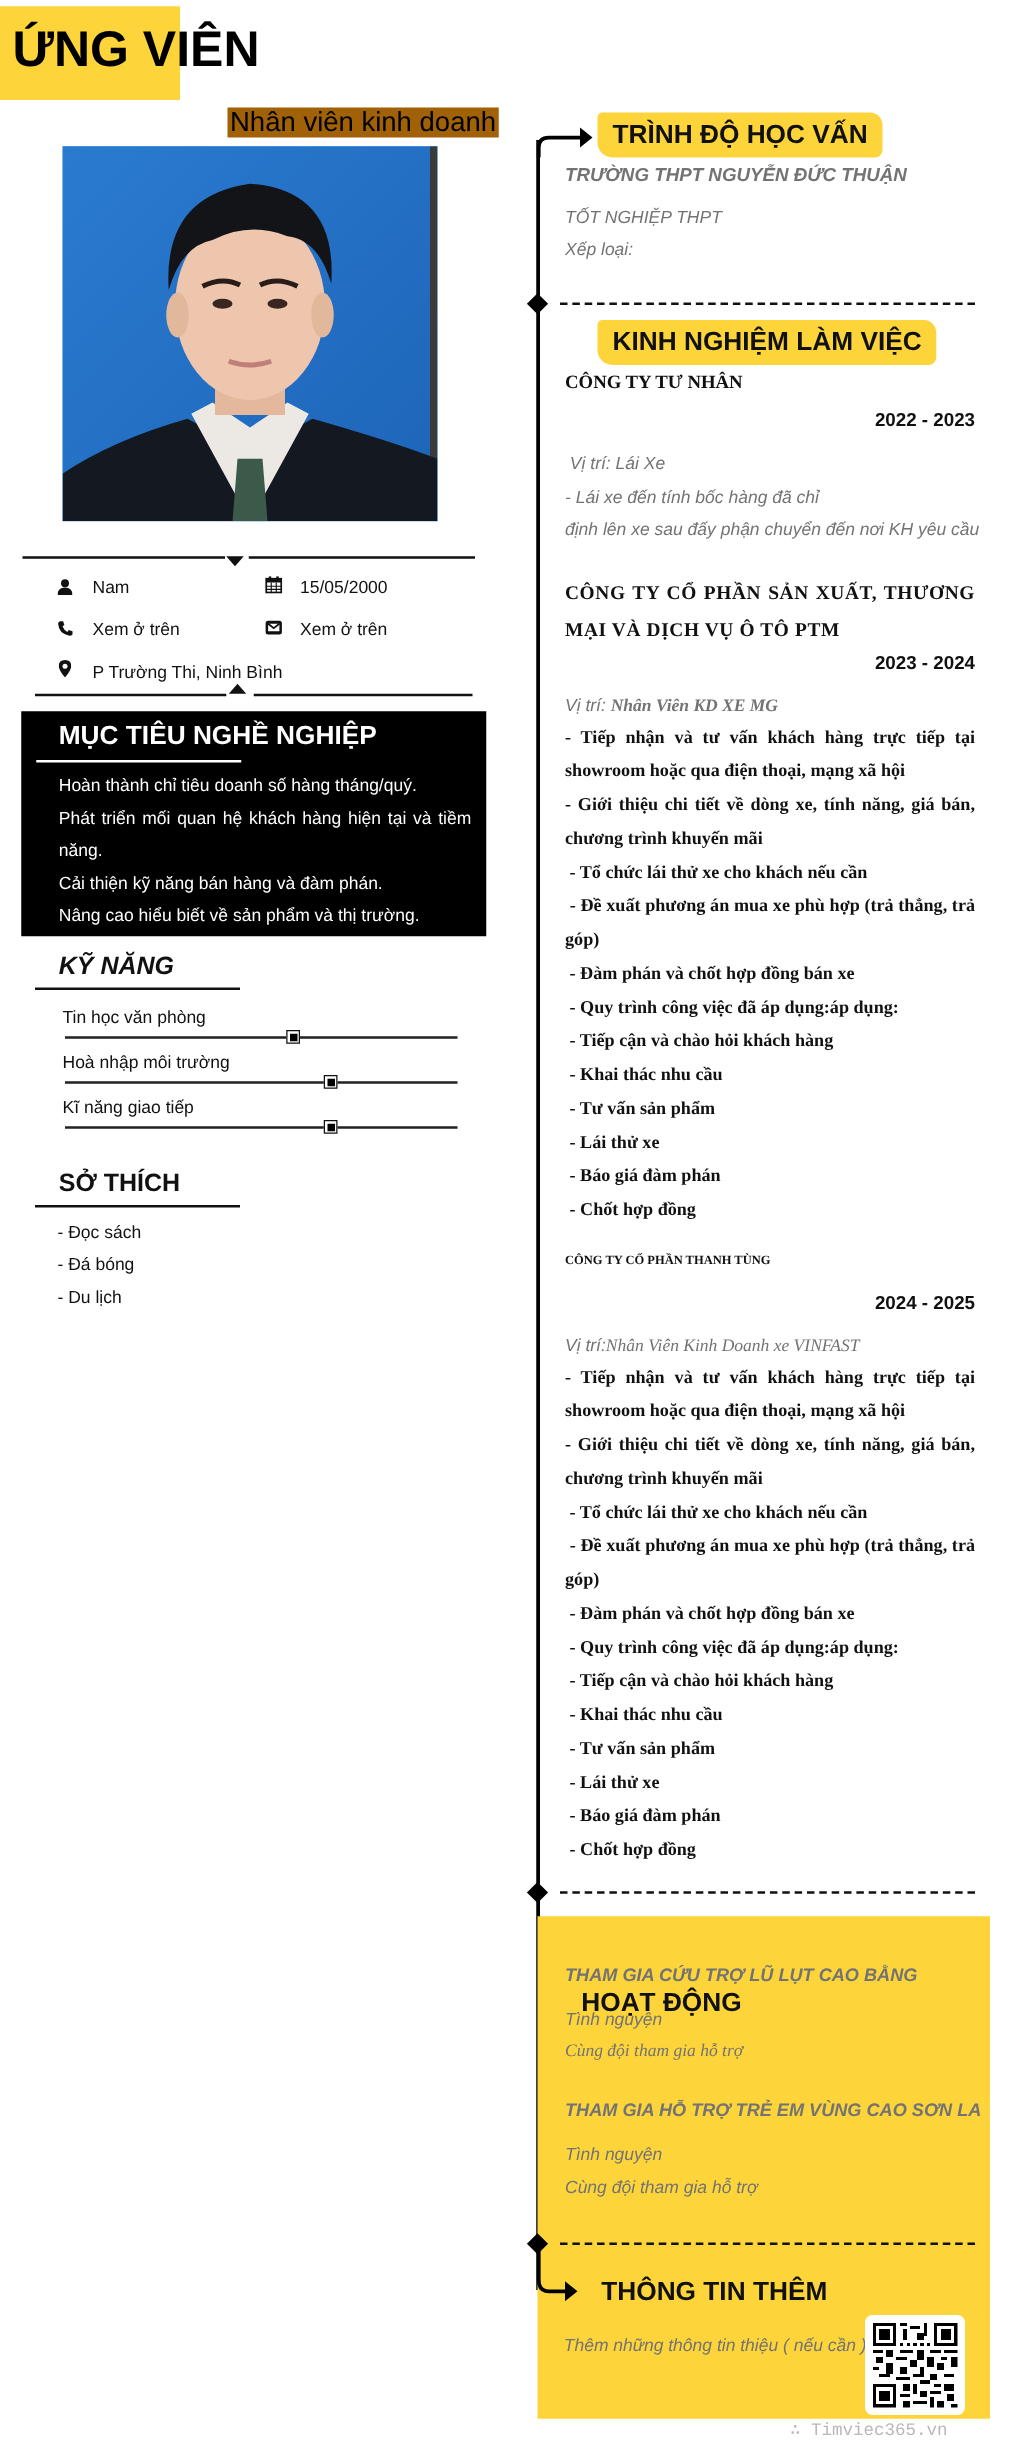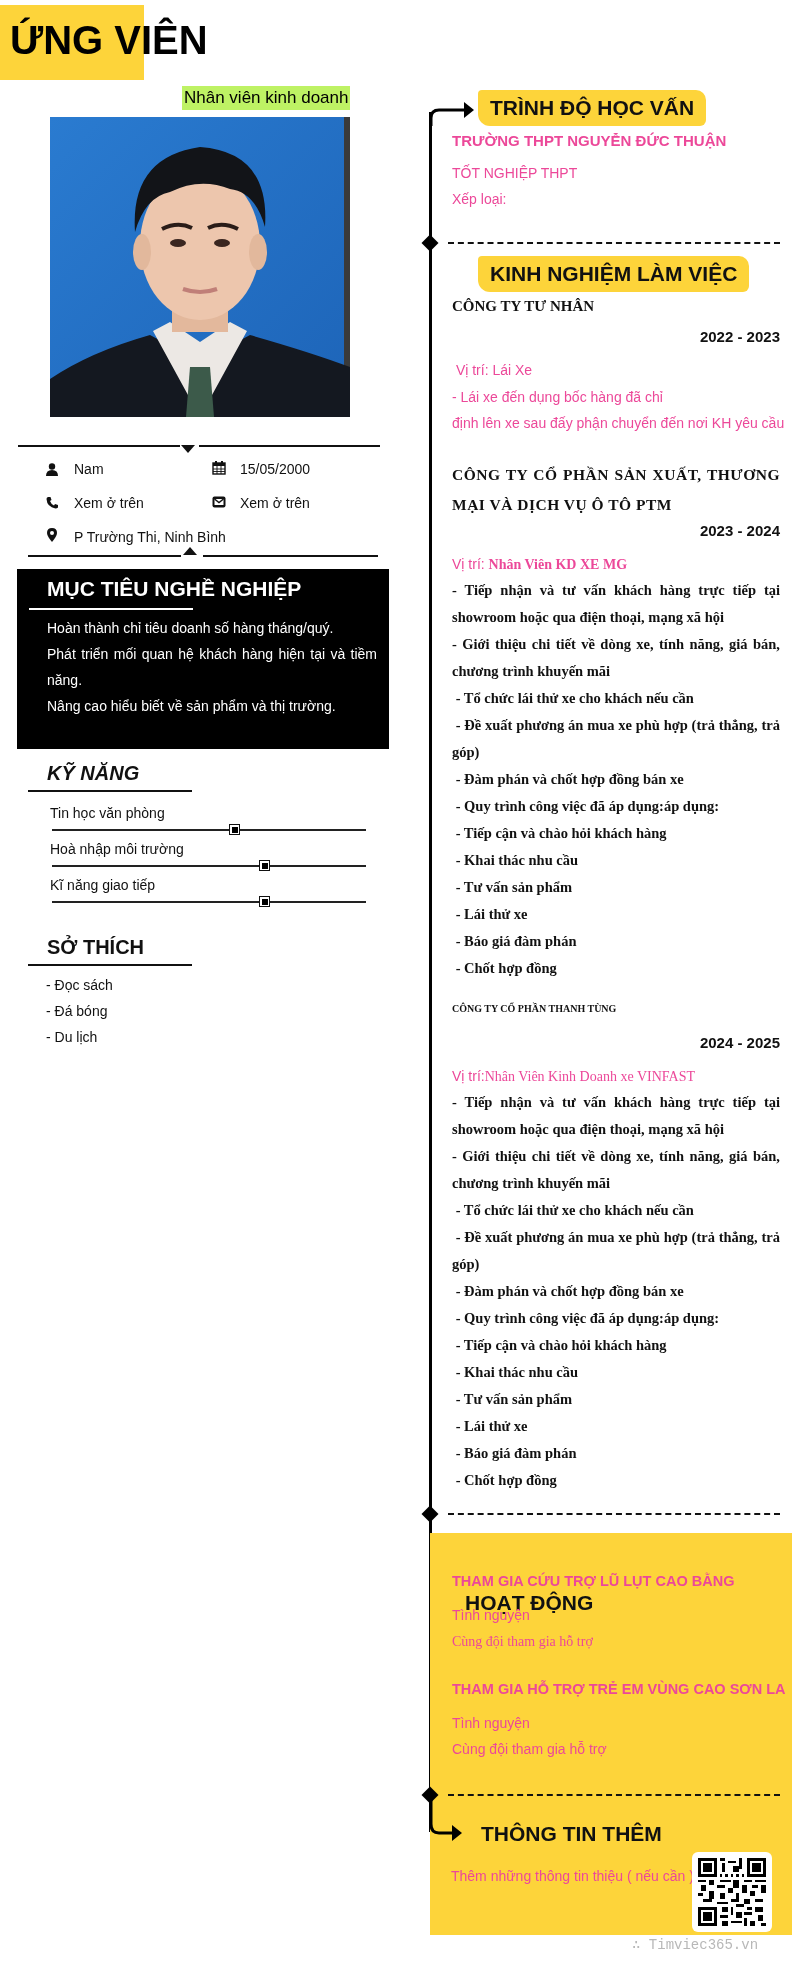--- a/index.html
+++ b/index.html
@@ -3,21 +3,21 @@
 <meta charset="utf-8">
 <style>
   * { box-sizing: border-box; margin: 0; padding: 0; }
   html, body { width: 811px; height: 1962px; background: #ffffff; overflow: hidden; }
   body { position: relative; font-family: "Liberation Sans", sans-serif; color: #111; }
   .abs { position: absolute; }
 
   
   #title-bg { left: 0; top: 5px; width: 144px; height: 75px; background: #fdd43a; }
   #title { left: 10px; top: 18px; font-size: 40px; font-weight: bold; letter-spacing: 0px; color: #000; white-space: nowrap; }
-  #subtitle { left: 182px; top: 86px; height: 24px; padding: 0 2px; background: #bef264; font-size: 17px; line-height: 24px; color: #000; white-space: nowrap; }
+  #subtitle { left: 182px; top: 86px; height: 24px; padding: 0 2px; background: #a16207; font-size: 22px; line-height: 24px; color: #000; white-space: nowrap; }
 
   
   #photo { left: 50px; top: 117px; width: 300px; height: 300px; overflow: hidden; background: #2b7fd2; }
 
   
   .hline { background: #111; height: 2px; }
   .tri-down { width: 0; height: 0; border-left: 7px solid transparent; border-right: 7px solid transparent; border-top: 8px solid #111; }
   .tri-up { width: 0; height: 0; border-left: 7px solid transparent; border-right: 7px solid transparent; border-bottom: 8px solid #111; }
   .c-icon { width: 16px; height: 16px; display: flex; align-items: center; justify-content: center; }
   .c-text { font-size: 14px; color: #111; white-space: nowrap; line-height: 18px; }
@@ -40,21 +40,21 @@
 
   
   #tl-line { left: 429px; top: 112px; width: 3px; height: 1720px; background: #000; }
   .diamond { width: 12px; height: 12px; background: #000; transform: rotate(45deg); }
   .dash { height: 0; border-top: 2px dashed #111; }
 
   .sec-title-wrap { height: 36px; padding: 0 12px; display: flex; align-items: center; background: #fdd43a;
                     border-radius: 4px 10px 6px 12px; }
   .sec-title { font-size: 21px; font-weight: bold; color: #111; white-space: nowrap; }
 
-  .r-text { font-size: 14px; color: #ec4899; }
+  .r-text { font-size: 14px; color: #737373; font-style: italic; }
   .r-bold { font-weight: bold; }
   .r-serif { font-family: "Liberation Serif", serif; }
   .justify { text-align: justify; text-align-last: left; }
   .bullet { font-family: "Liberation Serif", serif; font-weight: bold; font-size: 14.5px; line-height: 27px; color: #111; }
   .year { font-size: 15px; font-weight: bold; color: #111; text-align: right; }
 
   #activity-box { left: 430px; top: 1533px; width: 362px; height: 402px; background: #fdd43a; }
   #qr { left: 692px; top: 1852px; width: 80px; height: 80px; background: #fff; border-radius: 6px; padding: 6px; }
   #watermark { left: 632px; top: 1936px; font-family: "Liberation Mono", monospace; font-size: 14px; color: #b8b8b8; white-space: nowrap; }
 </style>
@@ -150,20 +150,21 @@
 <div class="abs hline" style="left:28px;top:555px;width:153px;"></div>
 <div class="abs tri-up" style="left:183px;top:547px;"></div>
 <div class="abs hline" style="left:203px;top:555px;width:175px;"></div>
 
 <div class="abs" id="objective">
   <div class="abs" id="obj-title">MỤC TIÊU NGHỀ NGHIỆP</div>
   <div class="abs" id="obj-underline"></div>
   <div class="abs" id="obj-body">
     <div>Hoàn thành chỉ tiêu doanh số hàng tháng/quý.</div>
     <div style="text-align:justify;"> Phát triển mối quan hệ khách hàng hiện tại và tiềm năng.</div>
+    <div> Cải thiện kỹ năng bán hàng và đàm phán.</div>
     <div> Nâng cao hiểu biết về sản phẩm và thị trường.</div>
   </div>
 </div>
 
 <div class="abs l-title" style="left:47px;top:762px;font-style:italic;">KỸ NĂNG</div>
 <div class="abs l-underline" style="left:28px;top:790px;"></div>
 
 <div class="abs skill-label" style="left:50px;top:805px;">Tin học văn phòng</div>
 <div class="abs track" style="left:52px;top:829px;width:314px;"></div>
 <div class="abs knob" style="left:229px;top:824px;">
@@ -204,21 +205,21 @@
 <div class="abs diamond" style="left:424px;top:237px;"></div>
 <div class="abs dash" style="left:448px;top:242px;width:332px;"></div>
 
 <div class="abs sec-title-wrap" style="left:478px;top:256px;">
   <span class="sec-title">KINH NGHIỆM LÀM VIỆC</span>
 </div>
 
 <div class="abs r-serif r-bold" style="left:452px;top:298px;font-size:15px;white-space:nowrap;">CÔNG TY TƯ NHÂN</div>
 <div class="abs year" style="left:600px;top:328px;width:180px;">2022 - 2023</div>
 <div class="abs r-text" style="left:452px;top:362px;white-space:pre;"> Vị trí: Lái Xe</div>
-<div class="abs r-text" style="left:452px;top:389px;white-space:nowrap;">- Lái xe đến dụng bốc hàng đã chỉ</div>
+<div class="abs r-text" style="left:452px;top:389px;white-space:nowrap;">- Lái xe đến tính bốc hàng đã chỉ</div>
 <div class="abs r-text" style="left:452px;top:415px;white-space:nowrap;">định lên xe sau đấy phận chuyển đến nơi KH yêu cầu</div>
 
 <div class="abs r-serif r-bold justify" style="left:452px;top:460px;width:328px;font-size:15.5px;line-height:30px;letter-spacing:0.5px;">CÔNG TY CỔ PHẦN SẢN XUẤT, THƯƠNG MẠI VÀ DỊCH VỤ Ô TÔ PTM</div>
 <div class="abs year" style="left:600px;top:522px;width:180px;">2023 - 2024</div>
 <div class="abs r-text" style="left:452px;top:556px;white-space:nowrap;">
   <span>Vị trí: </span><span class="r-serif r-bold">Nhân Viên KD XE MG</span>
 </div>
 <div class="abs" style="left:452px;top:577px;width:328px;">
   <div class="bullet justify">- Tiếp nhận và tư vấn khách hàng trực tiếp tại showroom hoặc qua điện thoại, mạng xã hội</div>
   <div class="bullet justify">- Giới thiệu chi tiết về dòng xe, tính năng, giá bán, chương trình khuyến mãi</div>

